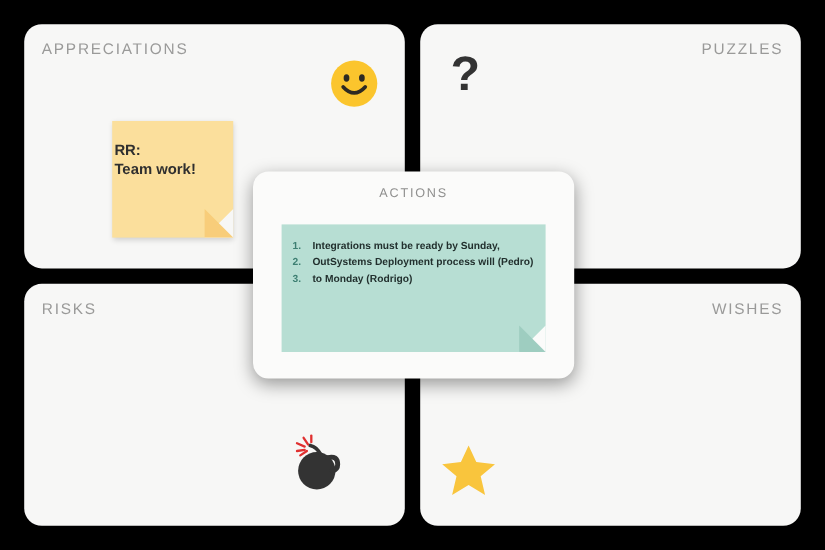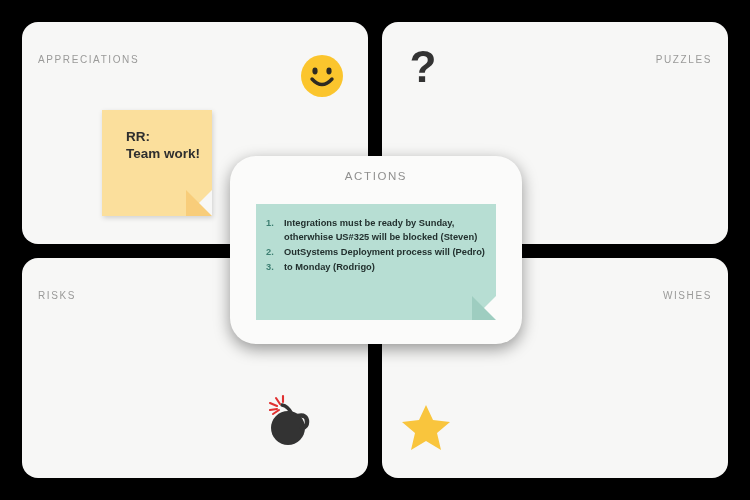--- a/index.html
+++ b/index.html
@@ -34,22 +34,22 @@
     box-shadow: 0 2px 6px rgba(0,0,0,0.35);
     overflow: hidden;
   }
   #quad-appreciations { left: 22px;  top: 22px;  width: 346px; height: 222px; }
   #quad-puzzles       { left: 382px; top: 22px;  width: 346px; height: 222px; }
   #quad-risks         { left: 22px;  top: 258px; width: 346px; height: 220px; }
   #quad-wishes        { left: 382px; top: 258px; width: 346px; height: 220px; }
 
   .quad-title {
     position: absolute;
-    top: 32px;
-    font-size: 10px;
+    top: 14px;
+    font-size: 14px;
     letter-spacing: 1.6px;
     color: #9a9a99;
     font-weight: 400;
     white-space: nowrap;
   }
   .title-left  { left: 16px; }
   .title-right { right: 16px; }
 
   
   .quad-icon {
@@ -59,21 +59,21 @@
   #icon-smiley { right: 22px; top: 30px; }
   #icon-question { left: 20px; top: 26px; }
   #icon-bomb { left: 262px; top: 392px; }
   #icon-star { left: 400px; top: 402px; }
 
   
   .note {
     position: absolute;
     background: #fbdf9c;
     box-shadow: 1px 2px 5px rgba(0,0,0,0.16);
-    padding: 18px 14px 10px 24px;
+    padding: 18px 14px 10px 2px;
     font-size: 13.5px;
     font-weight: 700;
     color: #2f2f2f;
     line-height: 1.28;
   }
   .note .fold {
     position: absolute;
     right: 0;
     bottom: 0;
     width: 0; height: 0;
@@ -94,21 +94,21 @@
   #note-appreciations { left: 80px;  top: 88px;  width: 110px; height: 106px; }
 
   
   #actions-card {
     position: absolute;
     left: 230px;
     top: 156px;
     width: 292px;
     height: 188px;
     background: #fbfbfa;
-    border-radius: 26px;
+    border-radius: 14px;
     box-shadow: 0 5px 16px rgba(0,0,0,0.40);
     z-index: 50;
   }
   #actions-title {
     text-align: center;
     font-size: 11.5px;
     letter-spacing: 1.6px;
     color: #8f8f8e;
     margin-top: 14px;
   }
@@ -231,21 +231,20 @@
     <div id="actions-title">ACTIONS</div>
 
     <div id="actions-note">
       <div class="fold"></div>
       <div class="fold-shade"></div>
 
       <ol id="actions-list">
         <li>
           <span class="num">1.</span>
           <span class="l1">Integrations must be ready by Sunday,</span>
-          <span class="l2">otherwhise US#325 will be blocked (Steven)</span>
         </li>
         <li>
           <span class="num">2.</span>
           <span class="l2">OutSystems Deployment process will  (Pedro)</span>
         </li>
         <li>
           <span class="num">3.</span>
           <span class="l2">to Monday (Rodrigo)</span>
         </li>
       </ol>

